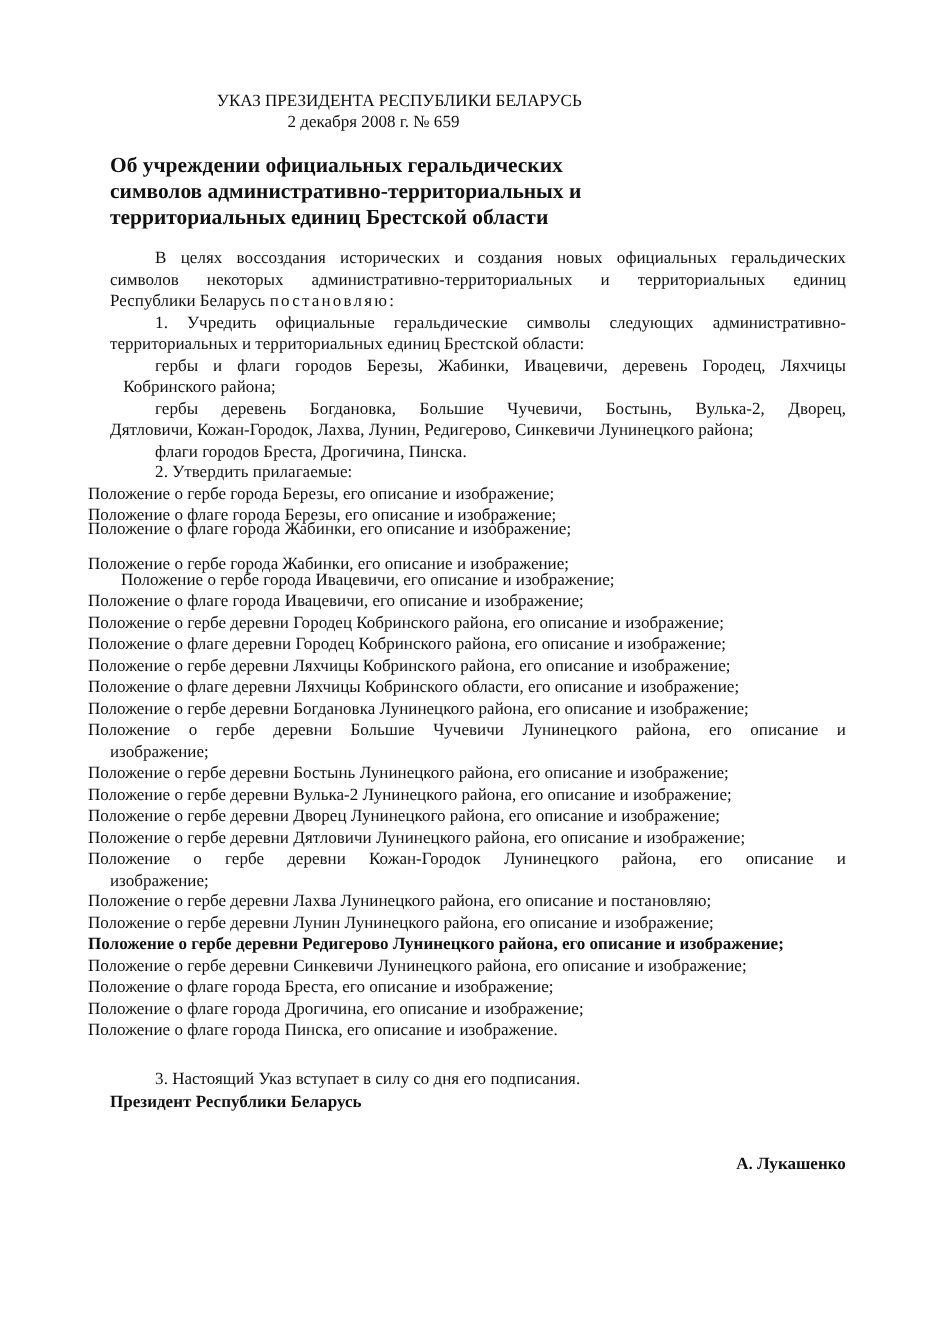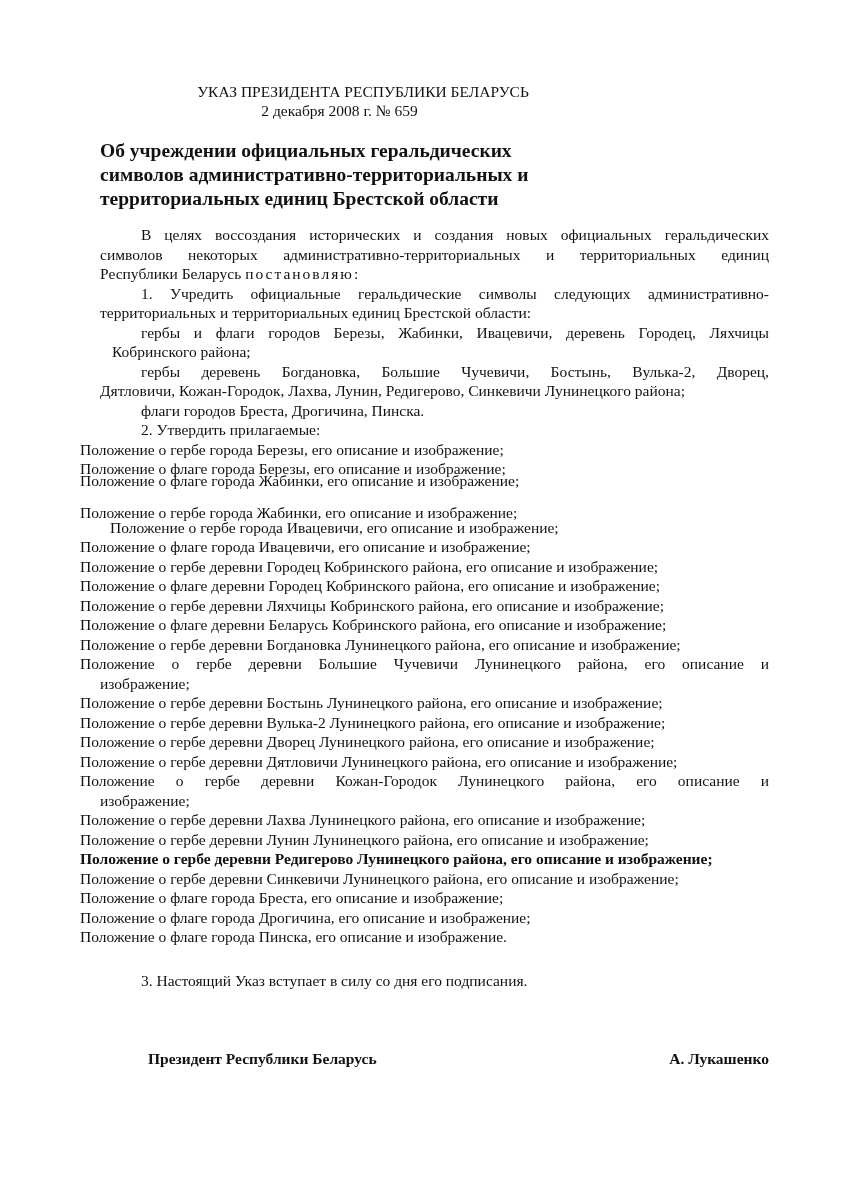--- a/index.html
+++ b/index.html
@@ -38,34 +38,34 @@
 
 <div class="line" style="left:80px; top:440px;">Положение о гербе города Березы, его описание и изображение;</div>
 <div class="line" style="left:80px; top:459px;">Положение о флаге города Березы, его описание и изображение;</div>
 <div class="line" style="left:80px; top:503px;">Положение о гербе города Жабинки, его описание и изображение;</div>
 <div class="line" style="left:80px; top:471px;">Положение о флаге города Жабинки, его описание и изображение;</div>
 <div class="line" style="left:80px; top:518px;margin-left:30px;">Положение о гербе города Ивацевичи, его описание и изображение;</div>
 <div class="line" style="left:80px; top:537px;font-family:Liberation Serif, serif;">Положение о флаге города Ивацевичи, его описание и изображение;</div>
 <div class="line" style="left:80px; top:557px;">Положение о гербе деревни Городец Кобринского района, его описание и изображение;</div>
 <div class="line" style="left:80px; top:576px;">Положение о флаге деревни Городец Кобринского района, его описание и изображение;</div>
 <div class="line" style="left:80px; top:596px;">Положение о гербе деревни Ляхчицы Кобринского района, его описание и изображение;</div>
-<div class="line" style="left:80px; top:615px;">Положение о флаге деревни Беларусь Кобринского района, его описание и изображение;</div>
+<div class="line" style="left:80px; top:615px;">Положение о флаге деревни Ляхчицы Кобринского области, его описание и изображение;</div>
 <div class="line" style="left:80px; top:635px;">Положение о гербе деревни Богдановка Лунинецкого района, его описание и изображение;</div>
 <div class="line just" style="left:80px; width:689px; top:654px;">Положение о гербе деревни Большие Чучевичи Лунинецкого района, его описание и</div>
 <div class="line" style="left:100px; top:674px;">изображение;</div>
 <div class="line" style="left:80px; top:693px;">Положение о гербе деревни Бостынь Лунинецкого района, его описание и изображение;</div>
 <div class="line" style="left:80px; top:713px;">Положение о гербе деревни Вулька-2 Лунинецкого района, его описание и изображение;</div>
 <div class="line" style="left:80px; top:732px;">Положение о гербе деревни Дворец Лунинецкого района, его описание и изображение;</div>
 <div class="line" style="left:80px; top:752px;">Положение о гербе деревни Дятловичи Лунинецкого района, его описание и изображение;</div>
 <div class="line just" style="left:80px; width:689px; top:771px;">Положение о гербе деревни Кожан-Городок Лунинецкого района, его описание и</div>
 <div class="line" style="left:100px; top:791px;">изображение;</div>
-<div class="line" style="left:80px; top:810px;">Положение о гербе деревни Лахва Лунинецкого района, его описание и изображение;</div>
+<div class="line" style="left:80px; top:810px;">Положение о гербе деревни Лахва Лунинецкого района, его описание и постановляю;</div>
 <div class="line" style="left:80px; top:830px;">Положение о гербе деревни Лунин Лунинецкого района, его описание и изображение;</div>
 <div class="line" style="left:80px; top:849px;font-weight:bold;">Положение о гербе деревни Редигерово Лунинецкого района, его описание и изображение;</div>
 <div class="line" style="left:80px; top:869px;">Положение о гербе деревни Синкевичи Лунинецкого района, его описание и изображение;</div>
 <div class="line" style="left:80px; top:888px;">Положение о флаге города Бреста, его описание и изображение;</div>
 <div class="line" style="left:80px; top:908px;">Положение о флаге города Дрогичина, его описание и изображение;</div>
 <div class="line" style="left:80px; top:927px;">Положение о флаге города Пинска, его описание и изображение.</div>
 
 <div class="line" style="left:141px; top:971px;">3. Настоящий Указ вступает в силу со дня его подписания.</div>
 
-<div class="line bold" style="left:100px; top:1049px;margin-left:48px;">Президент Республики Беларусь</div>
+<div class="line bold" style="left:100px; top:992px;">Президент Республики Беларусь</div>
 <div class="line bold" style="right:80px; top:1049px;">А. Лукашенко</div>
 
 </body></html>

